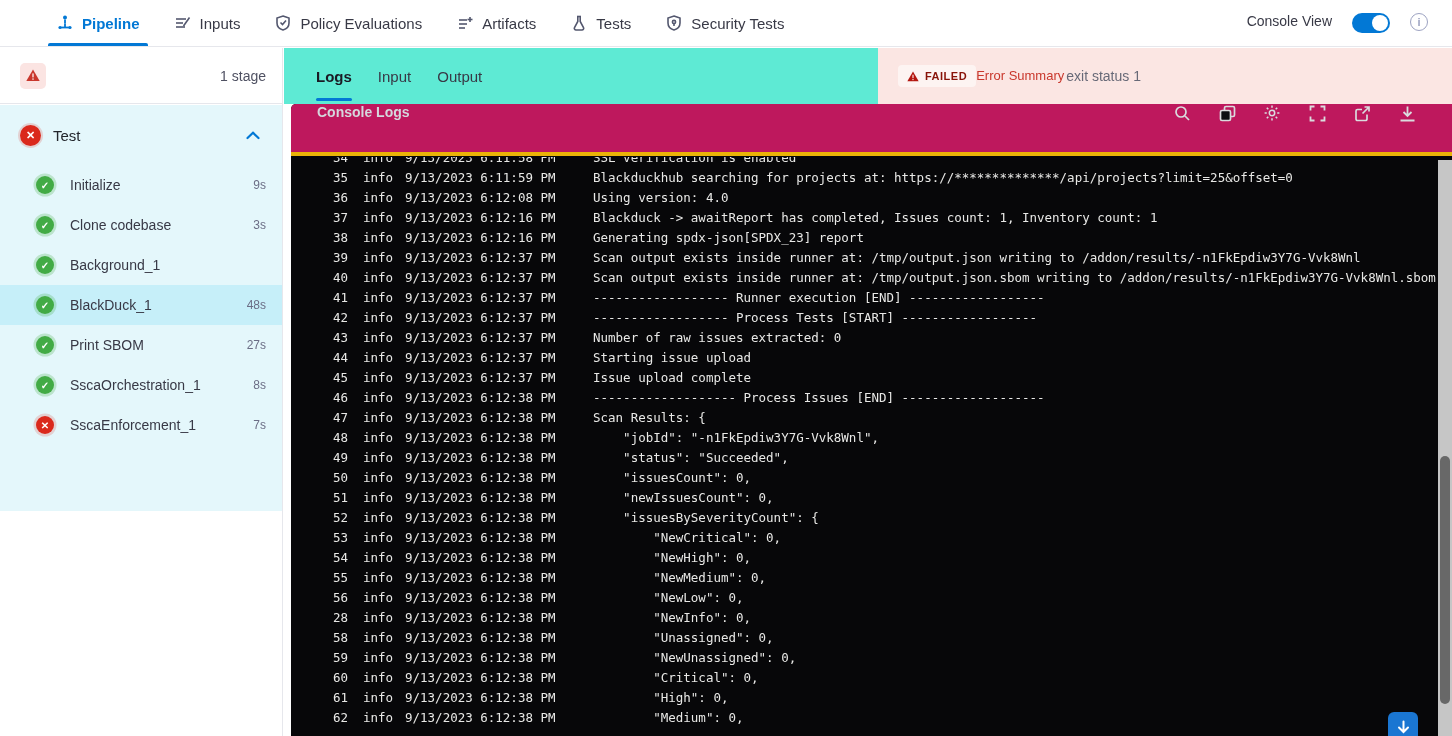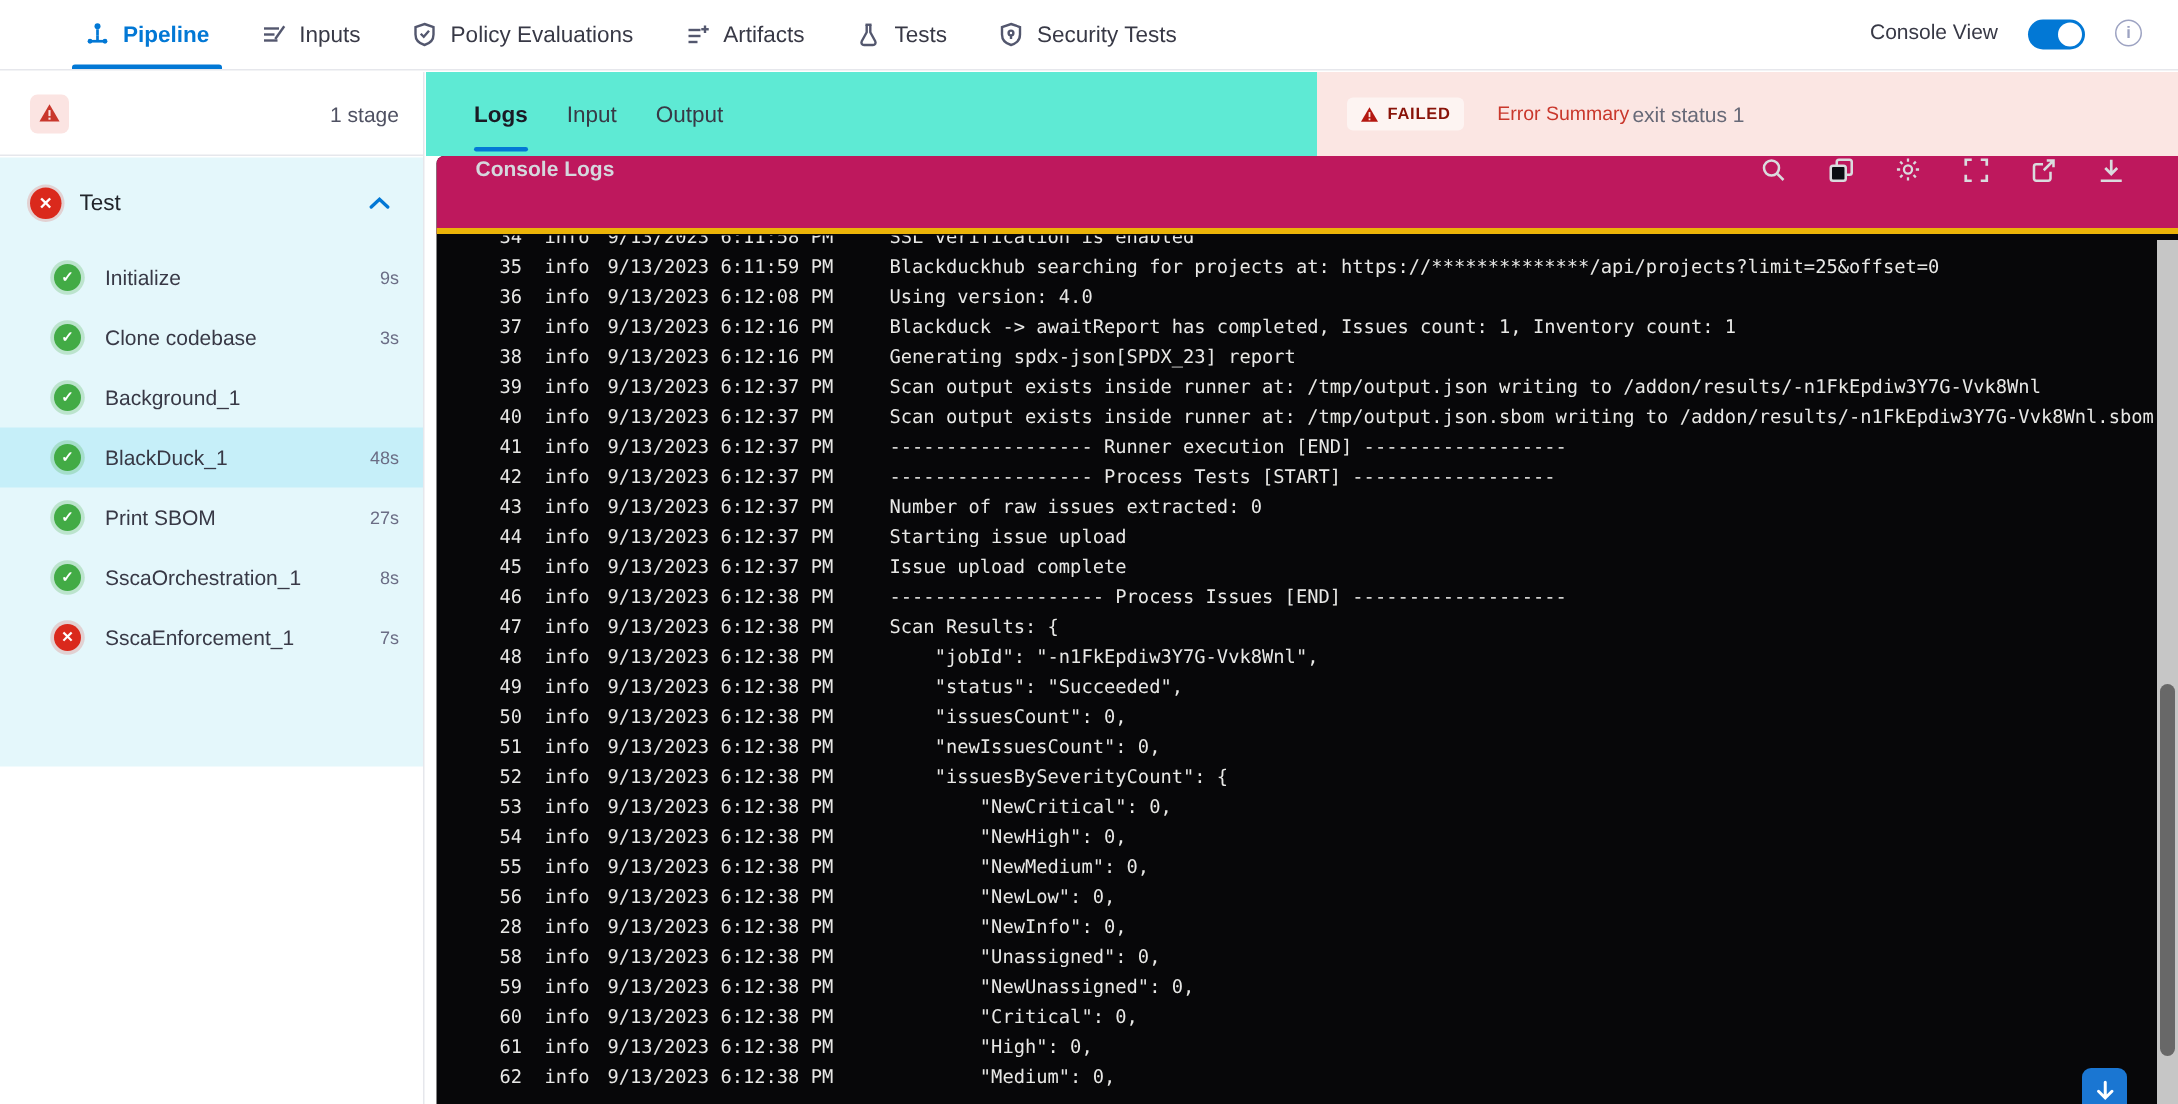--- a/index.html
+++ b/index.html
@@ -53,21 +53,21 @@
   
   .main-tabbar { position:absolute; top:48px; left:284px; right:0; height:56px; background:#5eead4;
     display:flex; }
   .log-tabs { display:flex; align-items:center; gap:26px; padding-left:32px; }
   .log-tab { position:relative; height:56px; display:flex; align-items:center; font-size:15px;
     color:#383946; cursor:pointer; }
   .log-tab.active { color:#1A1A24; font-weight:bold; }
   .log-tab.active::after { content:""; position:absolute; left:0; right:0; bottom:3px; height:3px;
     background:#0278D5; border-radius:2px; }
   .error-band { margin-left:auto; width:574px; background:#FBE6E3; display:flex; align-items:center;
-    padding-left:20px; gap:22px; }
+    padding-left:20px; }
   .failed-badge { display:flex; align-items:center; gap:6px; background:rgba(255,255,255,.55);
     border-radius:4px; padding:5px 9px; }
   .failed-text { font-size:11px; font-weight:bold; letter-spacing:.5px; color:#891309; }
   .err-lines { display:flex; flex-direction:row; gap:2px; }
   .err-title { font-size:13px; color:#C9372C; }
   .err-msg { font-size:14px; color:#676977; }
 
   
   .console { position:absolute; top:104px; left:291px; right:0; bottom:0; background:#070709;
     border-radius:5px 0 0 0; overflow:hidden; }

